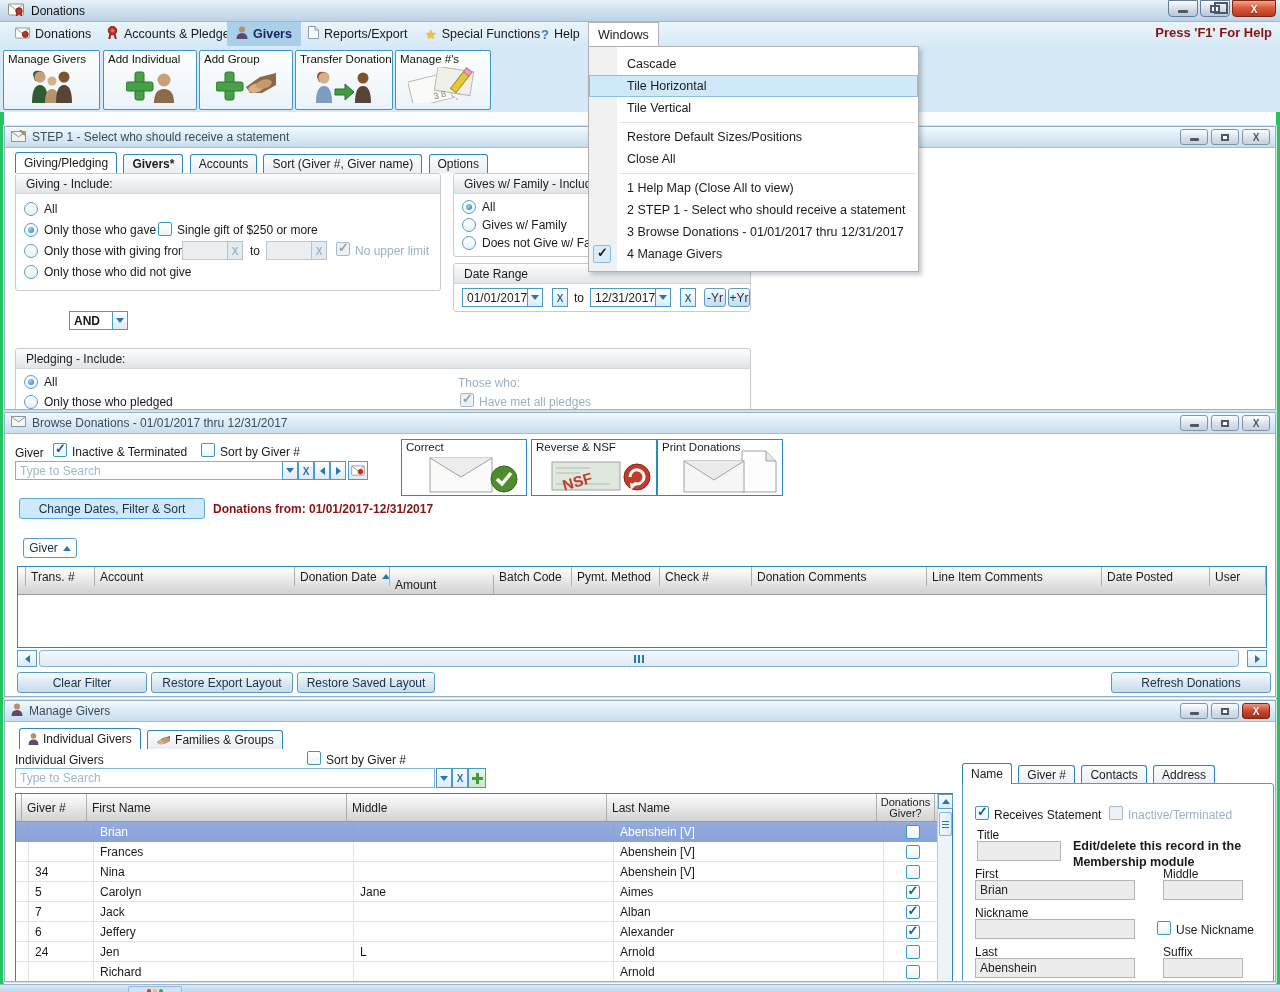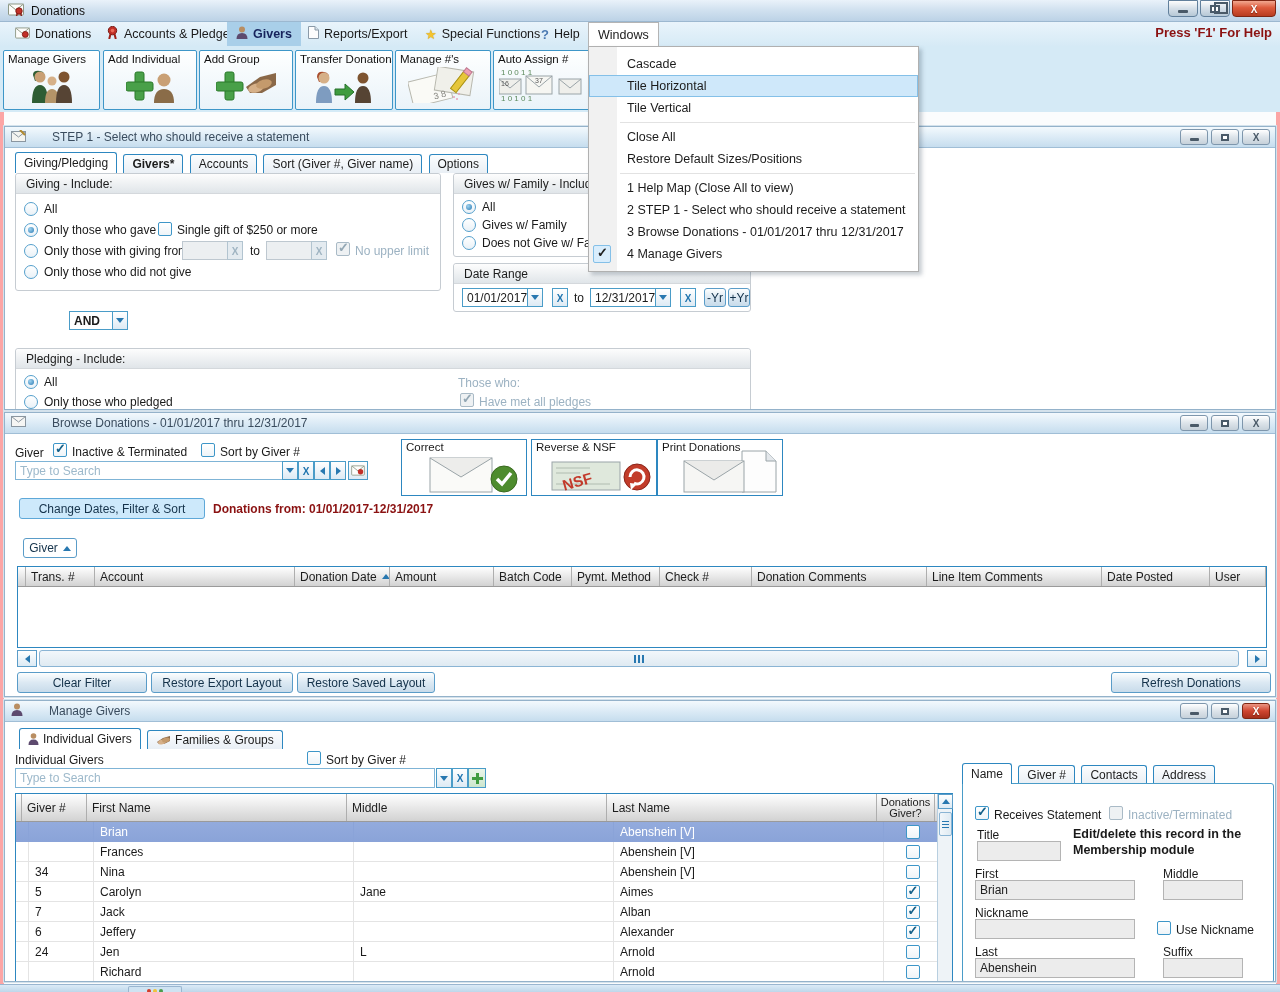--- a/index.html
+++ b/index.html
@@ -1,18 +1,18 @@
 <!DOCTYPE html>
 <html><head>
 <meta charset="utf-8">
 <style>
 *{margin:0;padding:0;box-sizing:border-box;}
 html,body{width:1280px;height:992px;overflow:hidden;}
 body{font-family:"Liberation Sans",sans-serif;font-size:12px;color:#1a1a1a;}
-#root{position:relative;width:1280px;height:992px;background:#fca5a5;overflow:hidden;text-decoration:underline;}
+#root{position:relative;width:1280px;height:992px;background:#22c55e;overflow:hidden;text-decoration:underline;}
 
 
 .main-titlebar{position:absolute;left:0;top:0;width:1280px;height:22px;background:linear-gradient(#eaf2fa,#d2e2f0 45%,#bcd2e6);border-bottom:1px solid #9cb8d0;display:flex;align-items:center;gap:7px;padding-left:8px;}
 .main-title{font-size:12px;color:#111;}
 .main-controls{position:absolute;right:4px;top:0;display:flex;gap:2px;}
 .winbtn{width:30px;height:17px;border:1px solid #62809c;border-radius:0 0 4px 4px;background:linear-gradient(#fdfdfd,#d5dfe8 50%,#b6c8d6);display:flex;align-items:center;justify-content:center;}
 .winbtn.close{width:44px;background:linear-gradient(#f2a890,#dd5a3c 45%,#b83c20);border-color:#7e2614;}
 .g-min{width:10px;height:3px;background:#4a5a68;border-radius:1px;margin-top:5px;}
 .g-max{width:10px;height:8px;border:2px solid #4a5a68;background:#fff;position:relative;}
 .g-max::after{content:"";position:absolute;left:2px;top:-5px;width:10px;height:8px;border:2px solid #4a5a68;background:transparent;}
@@ -31,21 +31,21 @@
 .tb-btn{position:absolute;top:4px;height:60px;border:1px solid #3d96c8;border-radius:2px;background:linear-gradient(#feffff,#eaf3f9);overflow:hidden;}
 .tb-label{font-size:11.5px;padding:2px 0 0 4px;color:#111;white-space:nowrap;}
 .tb-icon{display:flex;justify-content:center;align-items:flex-end;height:38px;}
 
 
 #mdi{position:absolute;left:4px;top:112px;width:1272px;height:872px;background:#fbfcfd;}
 
 
 .mdi-win{position:absolute;background:#fff;border:1px solid #94b2ca;box-shadow:0 0 0 1px #d4e2ec;overflow:hidden;}
 .mdi-titlebar{position:relative;height:21px;background:linear-gradient(#f3f9fd,#dcebf6 50%,#c6ddee);border-bottom:1px solid #a0bed6;display:flex;align-items:center;gap:6px;padding-left:6px;}
-.mdi-title{font-size:12px;color:#3a4c5e;margin-left:20px;}
+.mdi-title{font-size:12px;color:#3a4c5e;}
 .mdi-controls{position:absolute;right:5px;top:2px;display:flex;gap:3px;}
 .mdi-btn{width:28px;height:16px;border:1px solid #7e96ac;border-radius:3px;background:linear-gradient(#ffffff,#dde4ea 50%,#c6d1da);display:flex;align-items:center;justify-content:center;}
 .mdi-btn .g-min{width:9px;height:3px;margin-top:4px;}
 .mdi-btn .g-sq{width:8px;height:7px;border:2px solid #4a5a68;background:#fff;}
 .mdi-btn.red{background:linear-gradient(#eb9583,#cf4530 50%,#a52f1c);border-color:#7e2614;}
 
 
 .tab{position:relative;display:inline-flex;align-items:center;gap:4px;height:19px;padding:0 8px;border:1px solid #2d87c0;border-bottom:none;border-radius:3px 3px 0 0;background:linear-gradient(#fcfdfe,#e9eff5);margin-right:3px;font-size:12px;color:#1c1c1c;vertical-align:bottom;}
 .tab.active{background:#fff;height:21px;z-index:3;}
 .tab.bold{font-weight:bold;}
@@ -255,43 +255,20 @@
             <g transform="rotate(38 58 8)">
               <rect x="54" y="6" width="7" height="22" fill="#e6c63a" stroke="#a8900e"></rect>
               <rect x="54" y="2" width="7" height="5" fill="#eda0b4" stroke="#c07890"></rect>
             </g>
             <circle cx="46" cy="30" r="1" fill="#e8a0b8"></circle>
             <circle cx="51" cy="27" r="1" fill="#e8a0b8"></circle>
             <circle cx="49" cy="32" r="1" fill="#e8a0b8"></circle>
           </svg>
         </div>
     </div>
-    <div class="tb-btn" style="left:493px;width:97px">
-      <div class="tb-label">Auto Assign #</div>
-      <div class="tb-icon">
-          <svg width="86" height="36">
-            <text x="2" y="8" font-size="8" fill="#5c8a5c">1 0 0 1 1</text>
-            <text x="2" y="34" font-size="8" fill="#5c8a5c">1 0 1 0 1</text>
-            <g>
-              <rect x="0" y="12" width="22" height="15" fill="#efefeb" stroke="#9aa4a8"></rect>
-              <path d="M0 12 L11 21 L22 12" fill="none" stroke="#9aa4a8"></path>
-              <text x="2" y="19" font-size="7" fill="#555">16</text>
-            </g>
-            <g>
-              <rect x="27" y="9" width="26" height="18" fill="#f6f6f2" stroke="#9aa4a8"></rect>
-              <path d="M27 9 L40 20 L53 9" fill="none" stroke="#9aa4a8"></path>
-              <text x="36" y="16" font-size="7" fill="#555">37</text>
-            </g>
-            <g>
-              <rect x="60" y="12" width="22" height="15" fill="#efefeb" stroke="#9aa4a8"></rect>
-              <path d="M60 12 L71 21 L82 12" fill="none" stroke="#9aa4a8"></path>
-            </g>
-          </svg>
-        </div>
-    </div>
   </div>
 
   <div id="mdi"></div>
 
   <div class="mdi-win" style="left:4px;top:126px;width:1272px;height:284px">
     <div class="mdi-titlebar">
       <span><svg width="15" height="12">
             <rect x="0.5" y="1.5" width="14" height="10" fill="#f4f4f0" stroke="#8a96a0"></rect>
             <path d="M0.5 1.5 L7.5 7 L14.5 1.5" fill="none" stroke="#8a96a0"></path>
             <path d="M9 0 L14 5" stroke="#b08a30" stroke-width="2"></path>
@@ -500,21 +477,21 @@
           <div class="th" style="width: 69px;">
             <span>Trans. #</span>
           </div>
           <div class="th" style="width: 200px;">
             <span>Account</span>
           </div>
           <div class="th" style="width: 95px;">
             <span>Donation Date</span>
             <span class="tri up"></span>
           </div>
-          <div class="th" style="width: 104px;">
+          <div class="th" style="width: 104px; margin-top: 8px;">
             <span>Amount</span>
           </div>
           <div class="th" style="width: 78px;">
             <span>Batch Code</span>
           </div>
           <div class="th" style="width: 88px;">
             <span>Pymt. Method</span>
           </div>
           <div class="th" style="width: 92px;">
             <span>Check #</span>
@@ -728,21 +705,21 @@
         </span>
     </div>
     <div class="abs" style="left:957px;top:82px;width:312px;height:200px;border:1px solid #4a9cc8;border-radius:0 3px 3px 3px;background:#fff">
       <span class="cb checked abs" style="left:12px;top:22px"></span>
       <span class="lbl" style="left:31px;top:24px">Receives Statement</span>
       <span class="cb dis abs" style="left:146px;top:22px"></span>
       <span class="lbl gray" style="left:165px;top:24px">Inactive/Terminated</span>
 
       <span class="lbl" style="left:14px;top:44px">Title</span>
       <input class="ti ro" style="left: 14px; top: 57px; width: 84px; height: 20px;" readonly="">
-      <div class="lbl" style="left:110px;top:42px;width:188px;font-weight:bold;font-size:12.5px;white-space:normal;line-height:16px">Edit/delete this record in the Membership module</div>
+      <div class="lbl" style="left:110px;top:54px;width:188px;font-weight:bold;font-size:12.5px;white-space:normal;line-height:16px">Edit/delete this record in the Membership module</div>
 
       <span class="lbl" style="left:12px;top:83px">First</span>
       <input class="ti ro" style="left: 12px; top: 96px; width: 160px; height: 20px;" readonly="" value="Brian">
       <span class="lbl" style="left:200px;top:83px">Middle</span>
       <input class="ti ro" style="left: 200px; top: 96px; width: 80px; height: 20px;" readonly="">
 
       <span class="lbl" style="left:12px;top:122px">Nickname</span>
       <input class="ti ro" style="left: 12px; top: 135px; width: 160px; height: 20px;" readonly="">
       <span class="cb abs" style="left:194px;top:137px"></span>
       <span class="lbl" style="left:213px;top:139px">Use Nickname</span>
@@ -752,22 +729,22 @@
       <span class="lbl" style="left:200px;top:161px">Suffix</span>
       <input class="ti ro" style="left: 200px; top: 174px; width: 80px; height: 20px;" readonly="">
     </div>
   </div>
 
   <div id="windows-menu">
     <div class="wm-item">Cascade</div>
     <div class="wm-item hl">Tile Horizontal</div>
     <div class="wm-item">Tile Vertical</div>
     <div class="wm-sep"></div>
+    <div class="wm-item">Restore Default Sizes/Positions</div>
     <div class="wm-item">Close All</div>
-    <div class="wm-item">Restore Default Sizes/Positions</div>
     <div class="wm-sep"></div>
     <div class="wm-item">1 Help Map (Close All to view)</div>
     <div class="wm-item">2 STEP 1 - Select who should receive a statement</div>
     <div class="wm-item">3 Browse Donations - 01/01/2017 thru 12/31/2017</div>
     <div class="wm-item">
       <span class="wm-check"></span>
       <span>4 Manage Givers</span>
     </div>
   </div>
 

